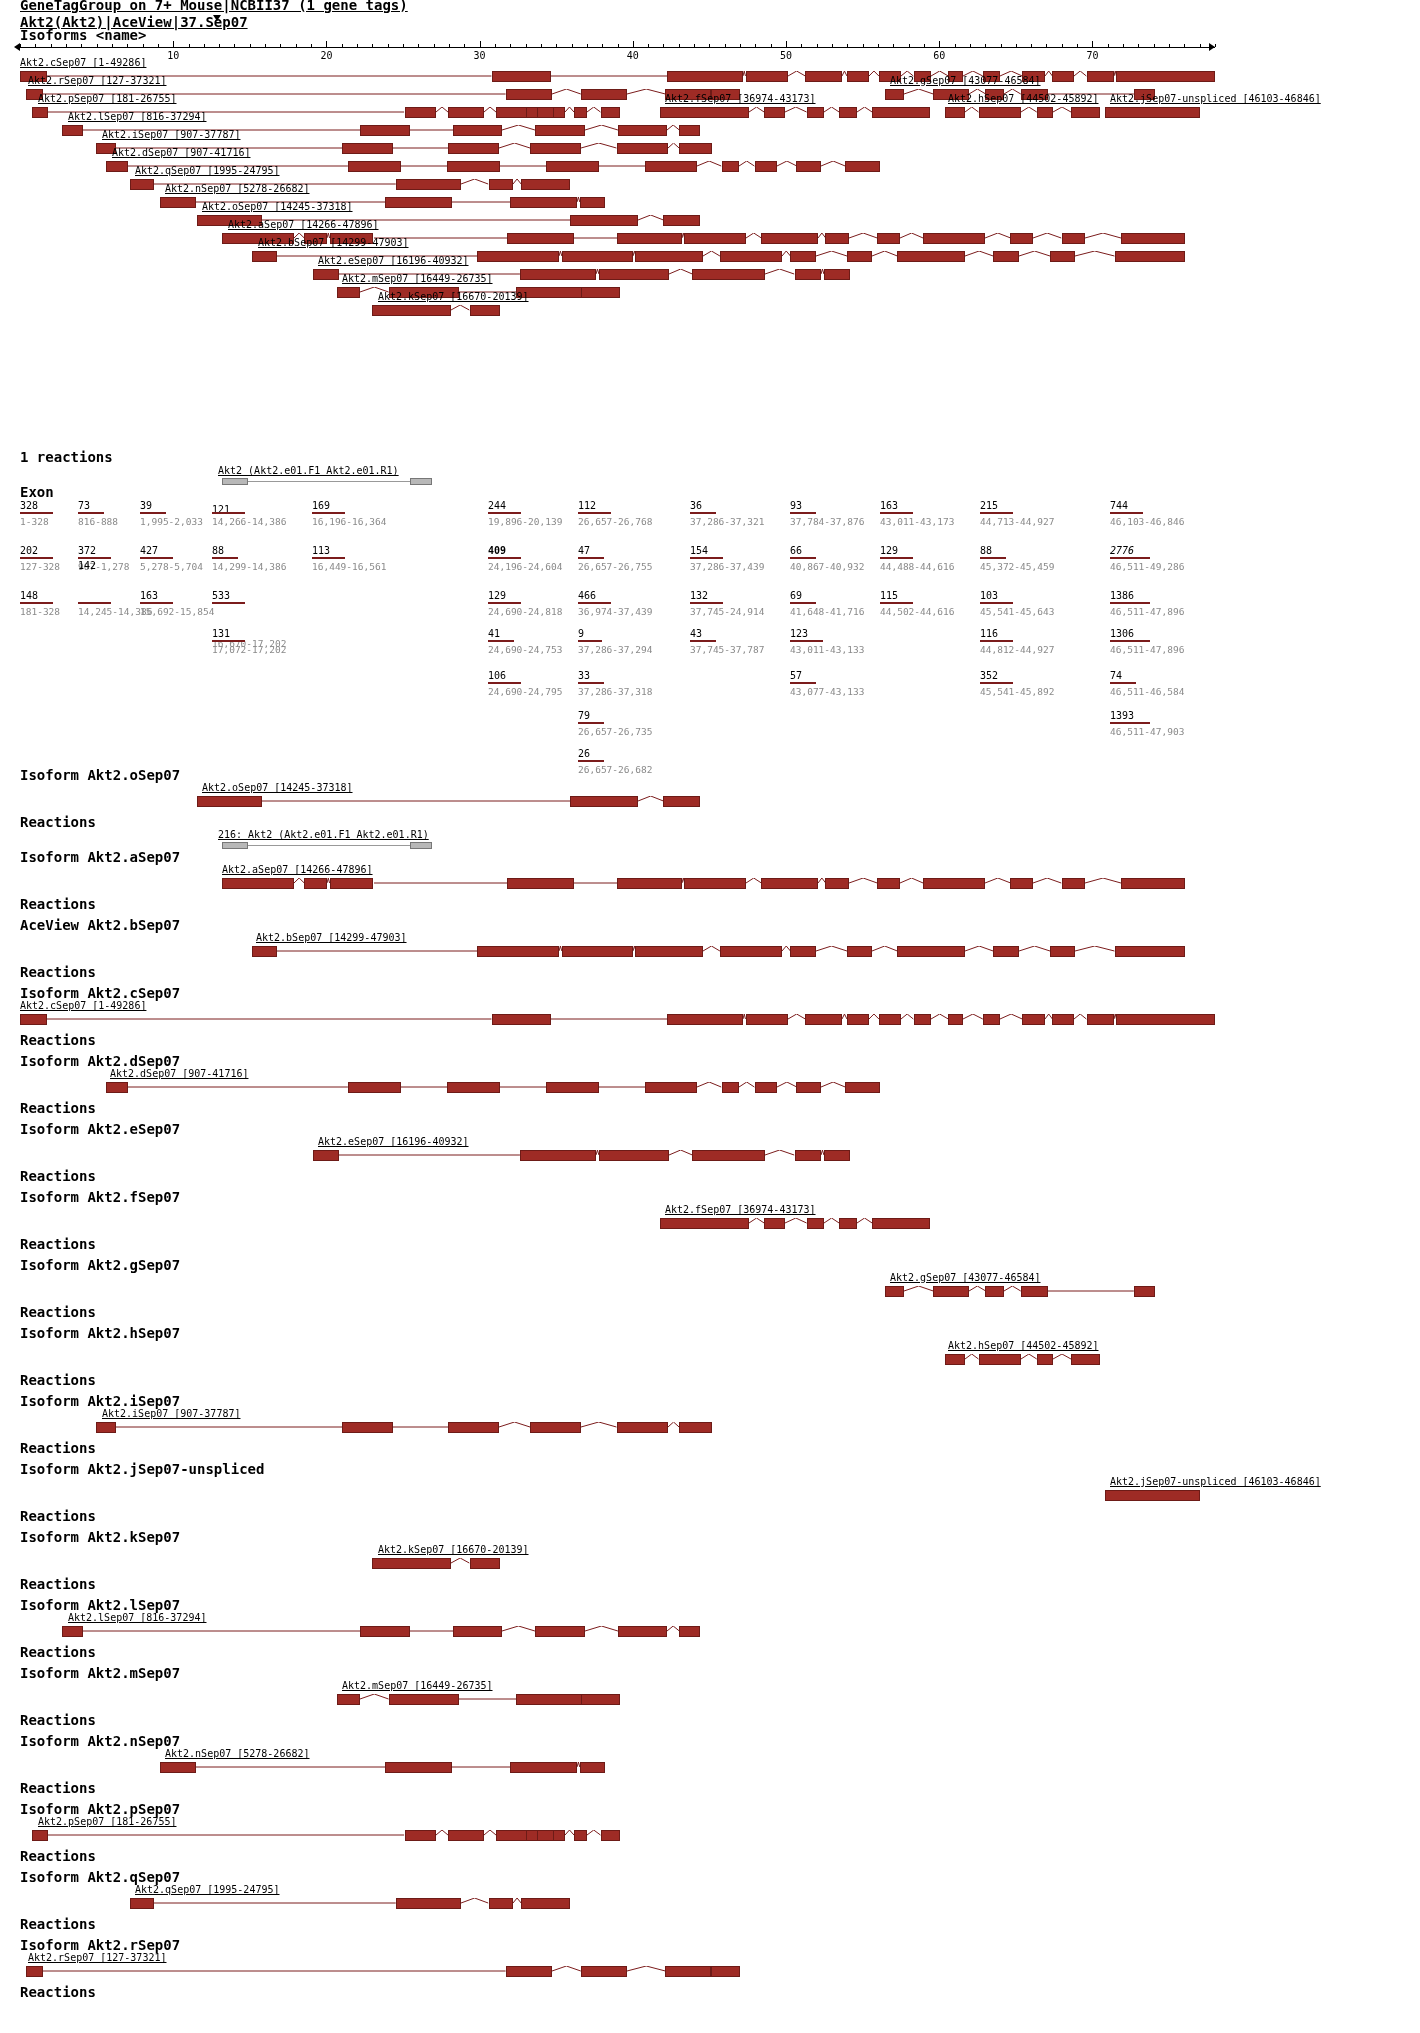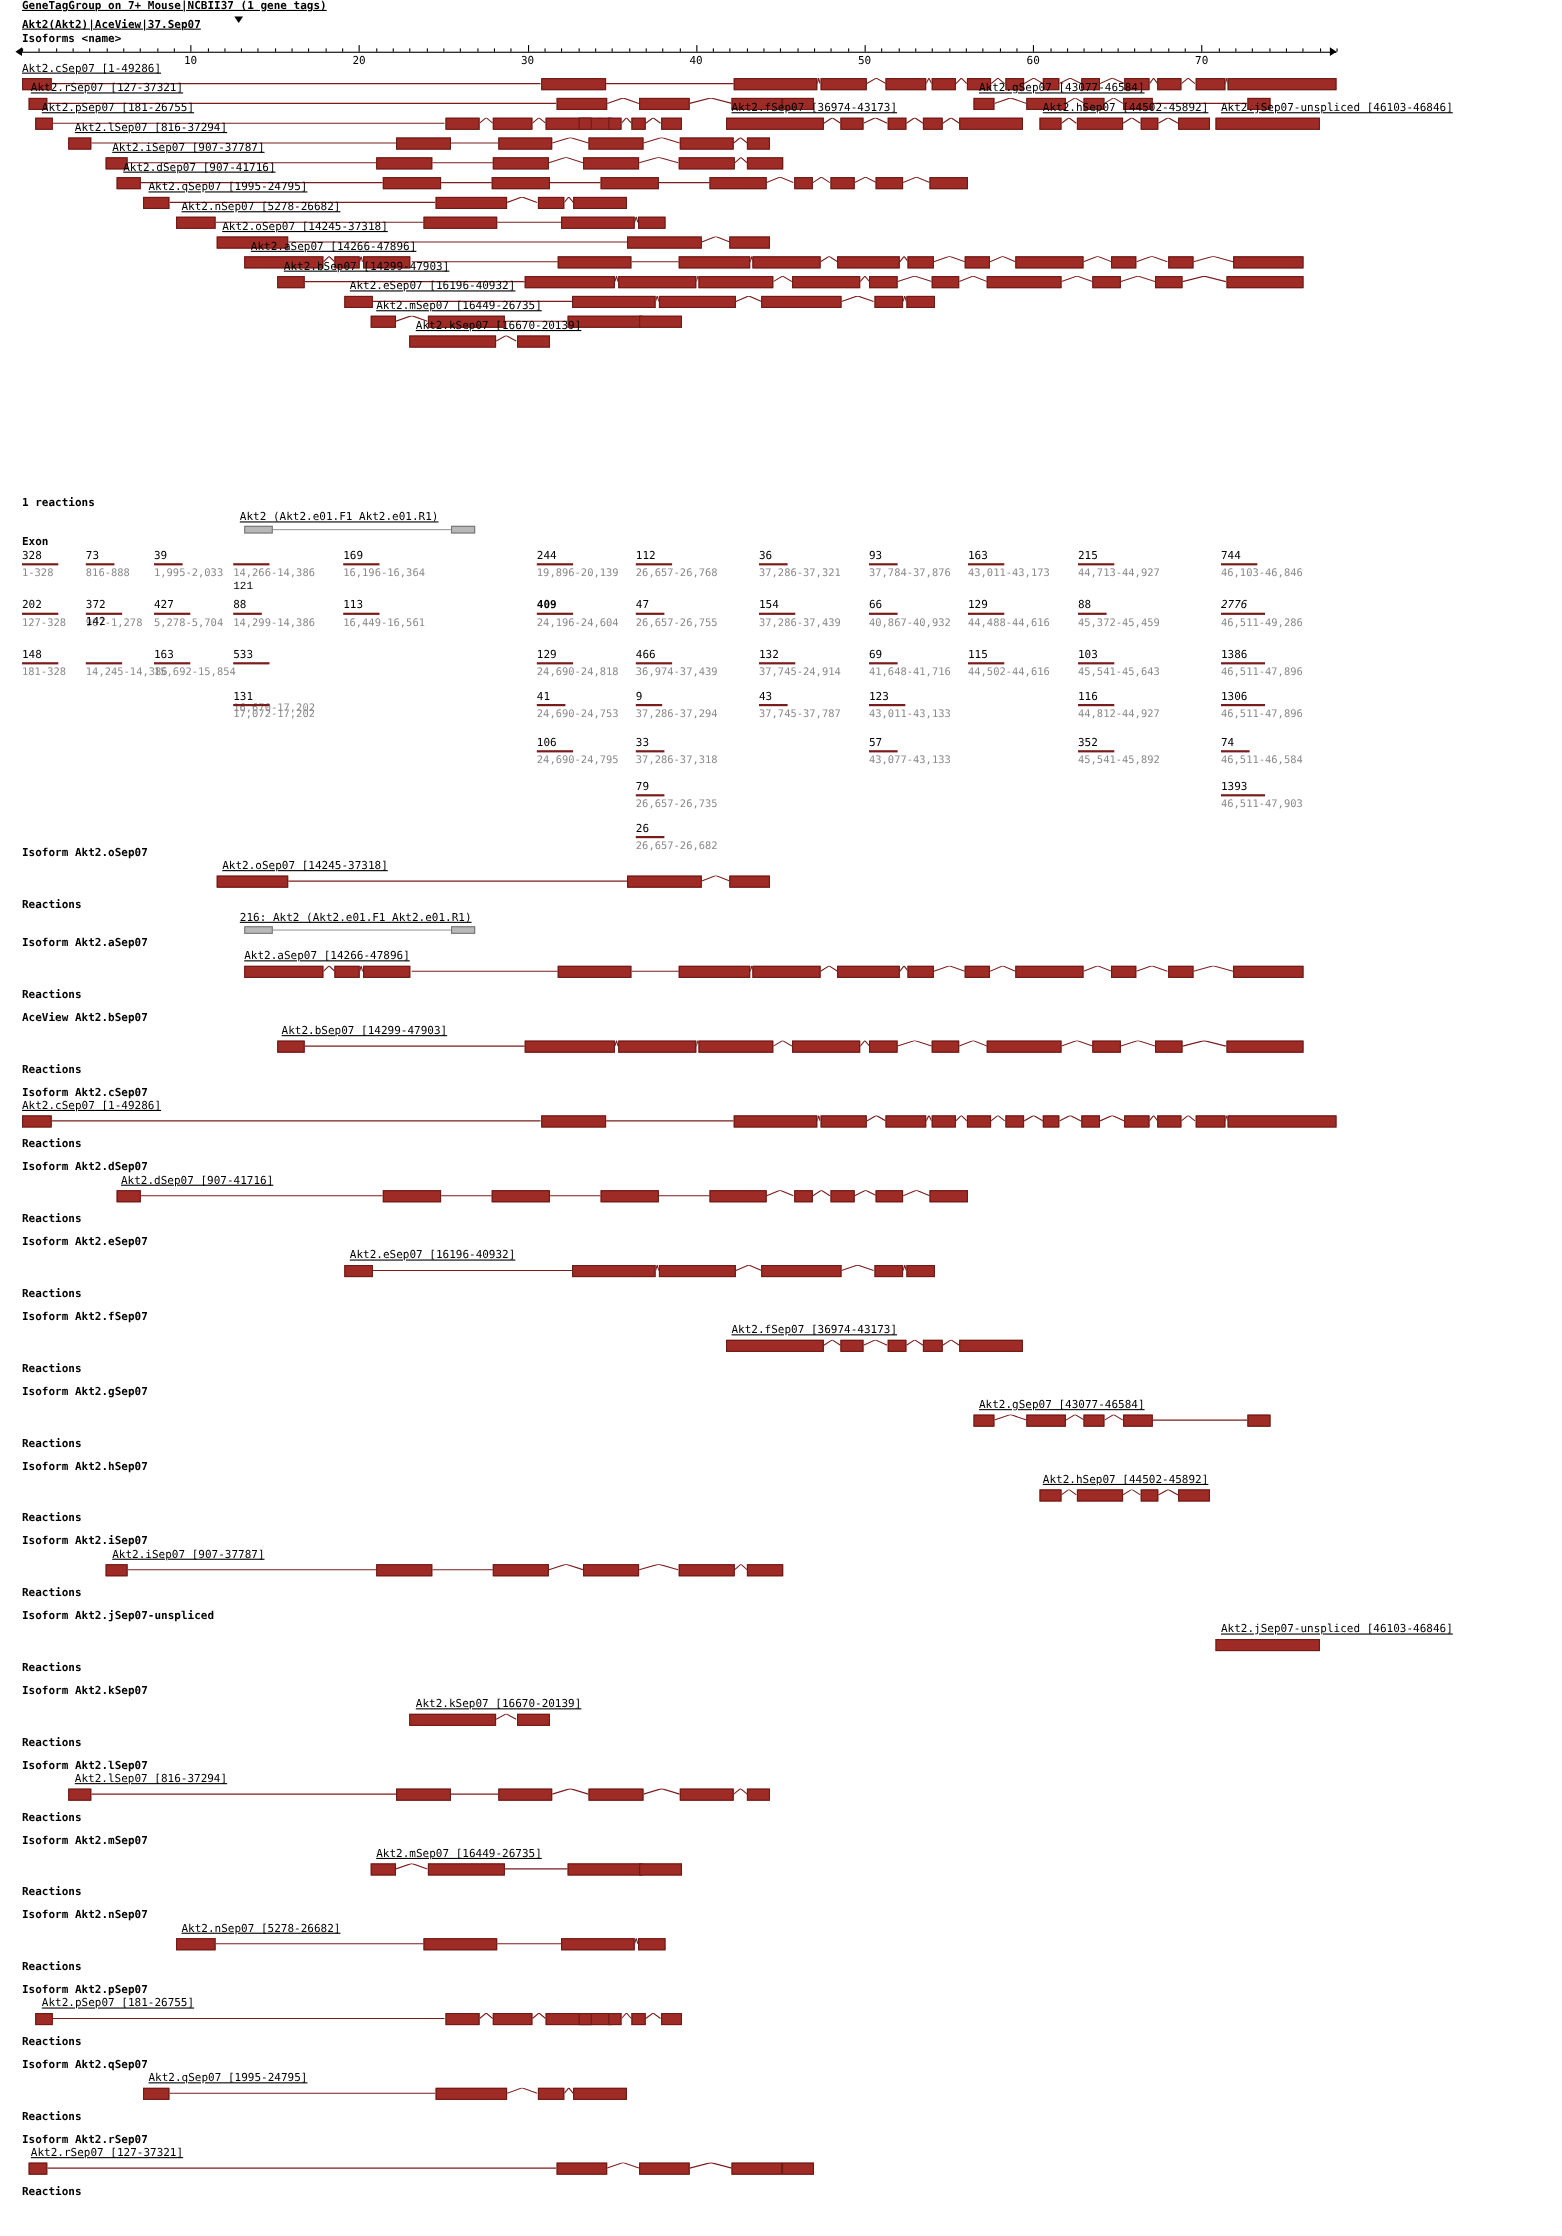--- a/index.html
+++ b/index.html
@@ -7,21 +7,21 @@
   body {
     width:1420px; height:2033px;
     font-family:"DejaVu Sans Mono", monospace;
     color:#000000;
     position:relative;
     overflow:hidden;
   }
   .page { position:relative; width:1420px; height:2033px; }
 
   
-  .t { position:absolute; white-space:pre; font-size:10px; line-height:11px; }
+  .t { position:absolute; white-space:pre; font-size:14px; line-height:11px; }
   .bold { font-weight:bold; }
   .ul { text-decoration:underline; }
 
   
   #hdr-title { left:20px; top:0px; }
   #hdr-sub   { left:20px; top:17px; }
   .caret { position:absolute; width:0; height:0; border-left:4px solid transparent; border-right:4px solid transparent; border-top:6px solid #000; }
 
   
   .ruler-line { position:absolute; left:20px; top:47px; width:1195px; height:1px; background:#000; }
@@ -808,21 +808,21 @@
       <div class="ex-coord" style="left: 78px; top: 606px;">14,245-14,386</div>
       <div class="ex-num" style="left: 140px; top: 500px;">39</div>
       <div class="ex-rule" style="left: 140px; top: 512px; width: 26px;"></div>
       <div class="ex-coord" style="left: 140px; top: 516px;">1,995-2,033</div>
       <div class="ex-num" style="left: 140px; top: 545px;">427</div>
       <div class="ex-rule" style="left: 140px; top: 557px; width: 33px;"></div>
       <div class="ex-coord" style="left: 140px; top: 561px;">5,278-5,704</div>
       <div class="ex-num" style="left: 140px; top: 590px;">163</div>
       <div class="ex-rule" style="left: 140px; top: 602px; width: 33px;"></div>
       <div class="ex-coord" style="left: 140px; top: 606px;">15,692-15,854</div>
-      <div class="ex-num" style="left: 212px; top: 528px; font-family: Liberation Mono, monospace;">121</div>
+      <div class="ex-num" style="left: 212px; top: 504px;">121</div>
       <div class="ex-rule" style="left: 212px; top: 512px; width: 33px;"></div>
       <div class="ex-coord" style="left: 212px; top: 516px;">14,266-14,386</div>
       <div class="ex-num" style="left: 212px; top: 545px;">88</div>
       <div class="ex-rule" style="left: 212px; top: 557px; width: 26px;"></div>
       <div class="ex-coord" style="left: 212px; top: 561px;">14,299-14,386</div>
       <div class="ex-num" style="left: 212px; top: 590px;">533</div>
       <div class="ex-rule" style="left: 212px; top: 602px; width: 33px;"></div>
       <div class="ex-coord" style="left: 212px; top: 638px;">16,670-17,202</div>
       <div class="ex-num" style="left: 212px; top: 628px;">131</div>
       <div class="ex-rule" style="left: 212px; top: 640px; width: 33px;"></div>

